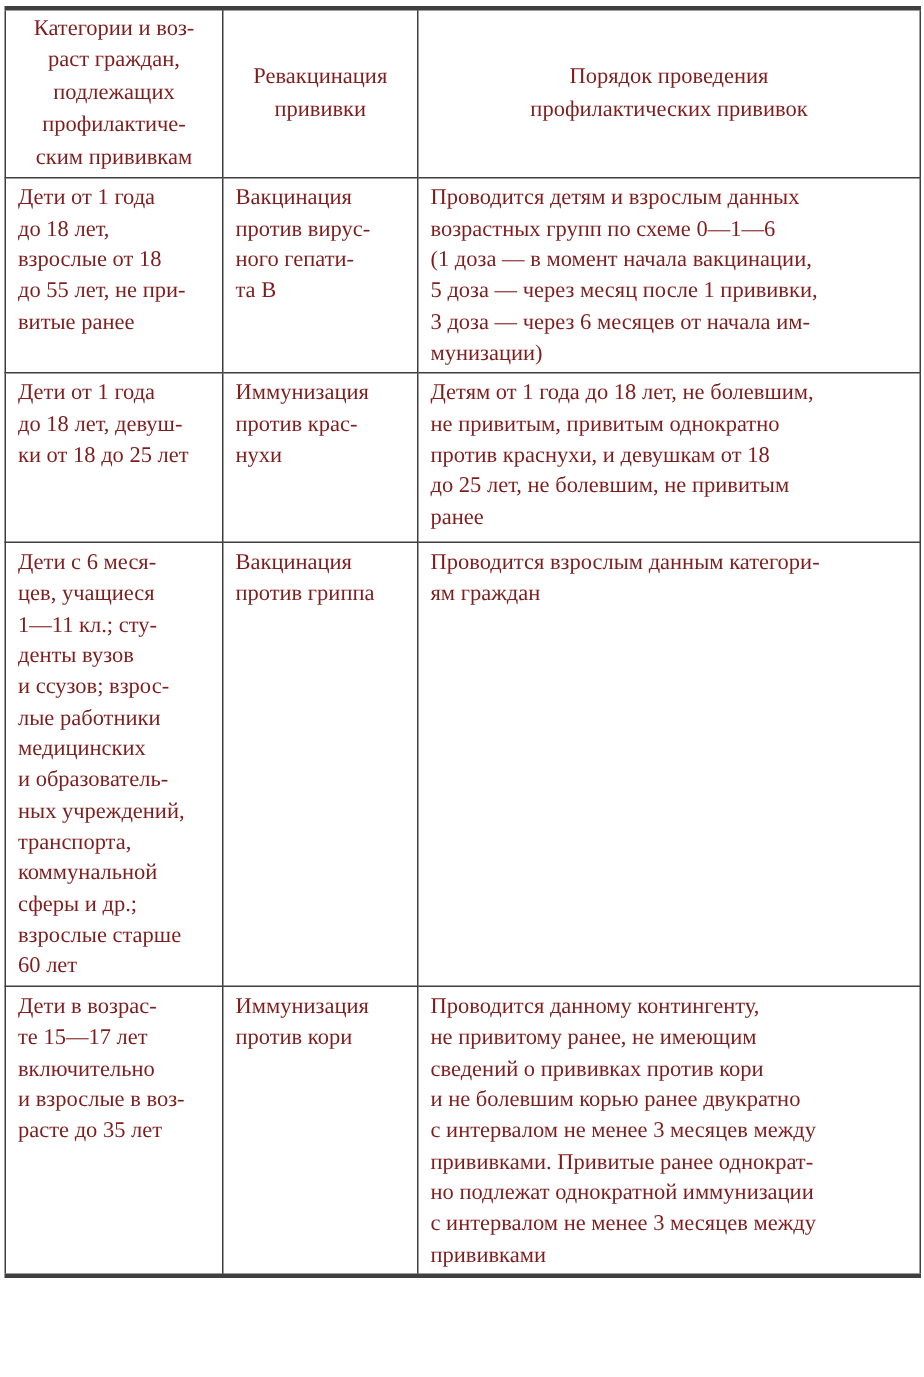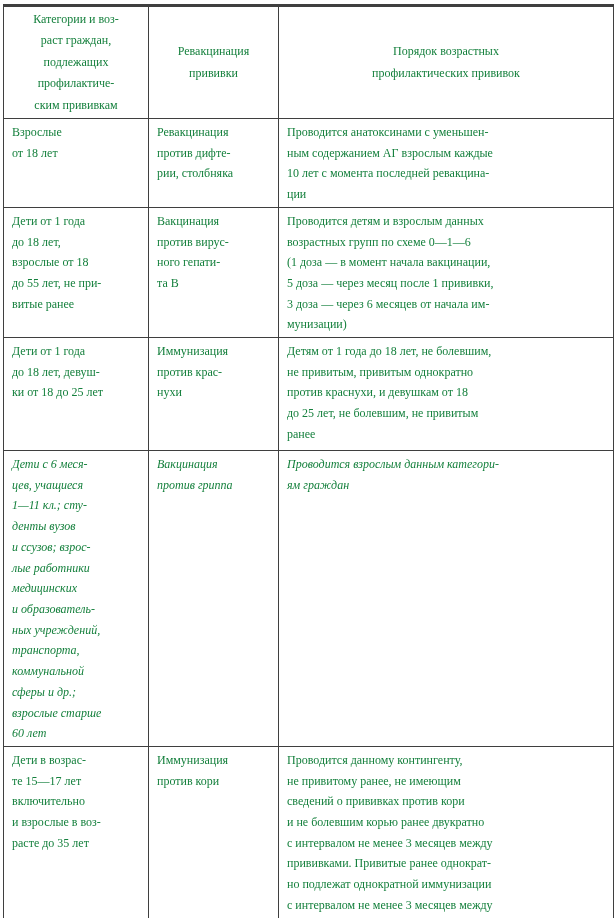--- a/index.html
+++ b/index.html
@@ -26,22 +26,22 @@
   }
   table.vax {
     border-top: 3px solid #3f3f3f;
     border-bottom: 3px solid #3f3f3f;
     border-left: 1.5px solid #3f3f3f;
     border-right: 1.5px solid #3f3f3f;
   }
   .vax th, .vax td {
     border: 1.5px solid #3f3f3f;
     white-space: pre-line;
-    font-size: 12px;
-    color: #15803d;
+    font-size: 15px;
+    color: #7f1d1d;
     overflow: hidden;
   }
   .vax th {
     font-weight: normal;
     text-align: center;
     vertical-align: middle;
     line-height: 21.4px;
     padding: 2px 4px;
   }
   .vax td {
@@ -50,21 +50,21 @@
     line-height: 20.7px;
     padding: 3px 6px 2px 8px;
   }
   col.c1 { width: 145px; }
   col.c2 { width: 130px; }
   col.c3 { width: 335px; }
   tr.hdr  { height: 107px; }
   tr.r0   { height: 85px; }
   tr.r1   { height: 125px; }
   tr.r2   { height: 113px; }
-  tr.r3   { height: 287px; font-style: italic; }
+  tr.r3   { height: 287px; }
   tr.r4   { height: 186px; }
 </style>
 </head>
 <body>
 
 <div class="page">
   <table class="vax">
     <colgroup>
       <col class="c1">
       <col class="c2">
@@ -72,36 +72,25 @@
     </colgroup>
     <thead>
       <tr class="hdr">
         <th>Категории и воз-
 раст граждан,
 подлежащих
 профилактиче-
 ским прививкам</th>
         <th>Ревакцинация
 прививки</th>
-        <th>Порядок возрастных
+        <th>Порядок проведения
 профилактических прививок</th>
       </tr>
     </thead>
     <tbody>
-      <tr class="r0">
-        <td>Взрослые
-от 18 лет</td>
-        <td>Ревакцинация
-против дифте-
-рии, столбняка</td>
-        <td>Проводится анатоксинами с уменьшен-
-ным содержанием АГ взрослым каждые
-10 лет с момента последней ревакцина-
-ции</td>
-      </tr>
       <tr class="r1">
         <td>Дети от 1 года
 до 18 лет,
 взрослые от 18
 до 55 лет, не при-
 витые ранее</td>
         <td>Вакцинация
 против вирус-
 ного гепати-
 та В</td>

